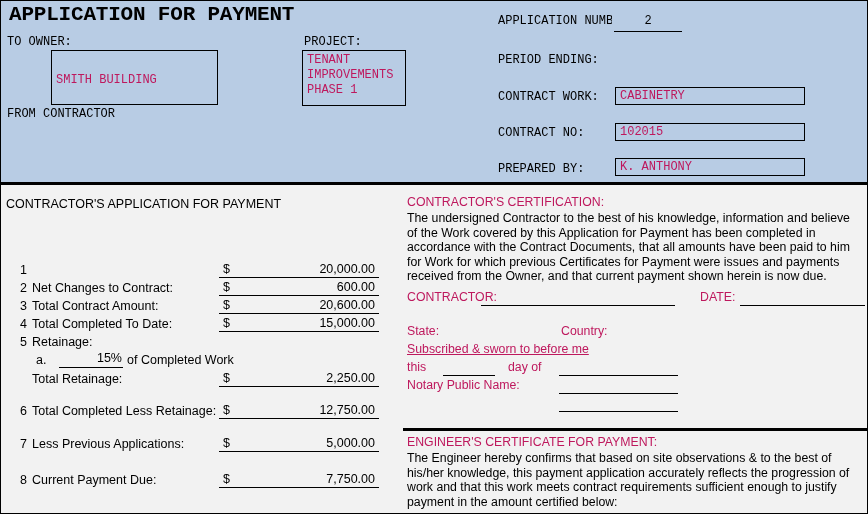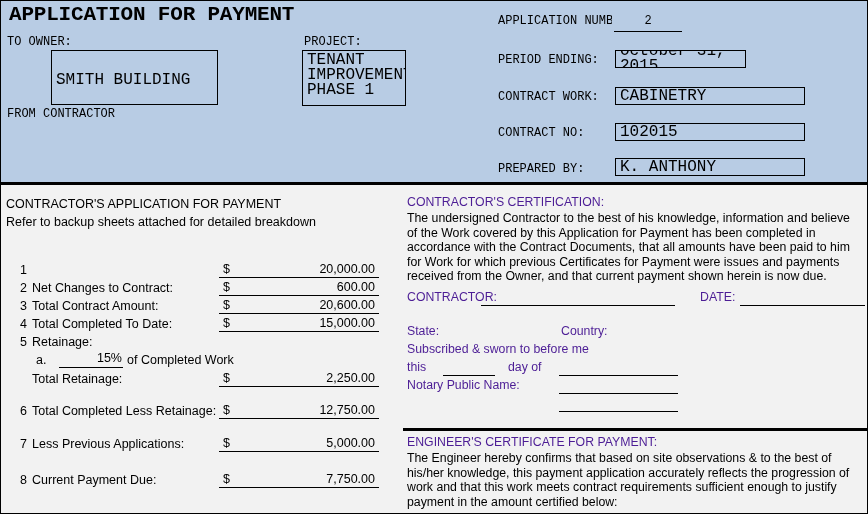--- a/index.html
+++ b/index.html
@@ -45,22 +45,22 @@
     position: absolute;
     font-size: 12px;
     color: #000;
     white-space: nowrap;
   }
   .hbox {
     position: absolute;
     border: 1px solid #000;
     box-sizing: border-box;
     background: transparent;
-    font-size: 16px;
-    color: #000000;
+    font-size: 12px;
+    color: #be185d;
     padding: 3px 4px;
     line-height: 15px;
     overflow: hidden;
   }
   .hbox.centerbox {
     display: flex;
     align-items: center;
   }
   .underline-field {
     position: absolute;
@@ -146,21 +146,21 @@
   .para {
     position: absolute;
     font-size: 12.3px;
     line-height: 14.6px;
     color: #000;
     width: 456px;
   }
   .rlabel {
     position: absolute;
     font-size: 12.3px;
-    color: #4c1d95;
+    color: #be185d;
     white-space: nowrap;
   }
   .rline {
     position: absolute;
     border-bottom: 1px solid #000;
     height: 1px;
   }
   #eng-rule {
     position: absolute;
     left: 0; top: 243px;
@@ -187,36 +187,34 @@
     <div class="hbox" style="left:301px; top:49px; width:104px; height:56px; padding:2px 4px;">
       <div>TENANT</div>
       <div>IMPROVEMENTS</div>
       <div>PHASE 1</div>
     </div>
 
     <div class="hlabel" style="left:497px; top:13px; width:114px; overflow:hidden;">APPLICATION NUMBER</div>
     <div class="underline-field" style="left:613px; top:13px; width:68px; height:18px;">2</div>
 
     <div class="hlabel" style="left:497px; top:52px;">PERIOD ENDING:</div>
-    <div class="hbox centerbox" style="left:614px; top:49px; width:131px; height:18px;">October 31, 2015</div>
 
     <div class="hlabel" style="left:497px; top:89px;">CONTRACT WORK:</div>
     <div class="hbox centerbox" style="left:614px; top:86px; width:190px; height:18px;">CABINETRY</div>
 
     <div class="hlabel" style="left:497px; top:125px;">CONTRACT NO:</div>
     <div class="hbox centerbox" style="left:614px; top:122px; width:190px; height:18px;">102015</div>
 
     <div class="hlabel" style="left:497px; top:161px;">PREPARED BY:</div>
     <div class="hbox centerbox" style="left:614px; top:157px; width:190px; height:18px;">K. ANTHONY</div>
   </div>
 
   <div id="left-col">
 
     <div class="sec-title" style="left:5px; top:12px;">CONTRACTOR'S APPLICATION FOR PAYMENT</div>
-    <div class="sub-note" style="left:5px; top:30px;">Refer to backup sheets attached for detailed breakdown</div>
 
     <div class="li-num" style="left:10px; top:78px;">1</div>
     <div class="amt-cell" style="left:218px; top:76px; width:160px;">
       <span class="amt-dollar">$</span>
       <span class="amt-val">20,000.00</span>
     </div>
 
     <div class="li-num" style="left:10px; top:96px;">2</div>
     <div class="li-label" style="left:31px; top:96px;">Net Changes to Contract:</div>
     <div class="amt-cell" style="left:218px; top:94px; width:160px;">
@@ -280,21 +278,21 @@
 
     <div class="rlabel" style="left:4px; top:105px;">CONTRACTOR:</div>
     <div class="rline" style="left:78px; top:119px; width:194px;"></div>
 
     <div class="rlabel" style="left:297px; top:105px;">DATE:</div>
     <div class="rline" style="left:337px; top:119px; width:125px;"></div>
 
     <div class="rlabel" style="left:4px; top:139px;">State:</div>
     <div class="rlabel" style="left:158px; top:139px;">Country:</div>
 
-    <div class="rlabel" style="left:4px; top:157px;">Subscribed &amp; sworn to before me</div>
+    <div class="rlabel" style="left:4px; top:157px;text-decoration:underline;">Subscribed &amp; sworn to before me</div>
 
     <div class="rlabel" style="left:4px; top:175px;">this</div>
     <div class="rline" style="left:40px; top:189px; width:52px;"></div>
     <div class="rlabel" style="left:105px; top:175px;">day of</div>
     <div class="rline" style="left:156px; top:189px; width:119px;"></div>
 
     <div class="rlabel" style="left:4px; top:193px;">Notary Public Name:</div>
     <div class="rline" style="left:156px; top:207px; width:119px;"></div>
 
     <div class="rline" style="left:156px; top:225px; width:119px;"></div>

